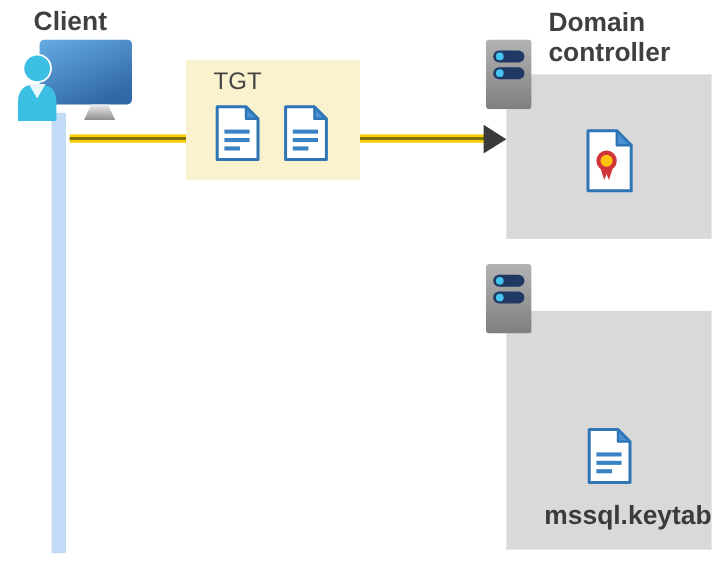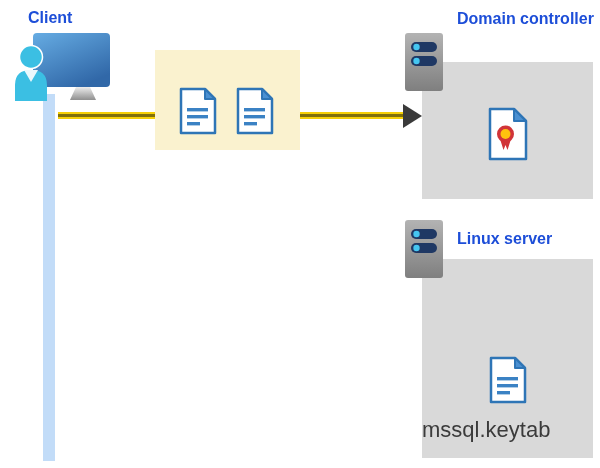--- a/index.html
+++ b/index.html
@@ -3,30 +3,30 @@
 <meta charset="utf-8">
 <style>
   * { margin: 0; padding: 0; box-sizing: border-box; }
   body { background: #fff; font-family: "Liberation Sans", sans-serif; }
   .stage {
     position: relative; width: 600px; height: 468px;
     background: #fff; overflow: hidden;
   }
   .abs { position: absolute; }
   .heading {
-    font-weight: 700; font-size: 16px; line-height: 25px; color: #1d4ed8;
+    font-weight: 700; font-size: 22px; line-height: 25px; color: #404040;
     letter-spacing: 0;
   }
   .panel { background: #D9D9D9; }
   .ticket-box { background: #FAF2CF; }
   .ticket-label {
     font-size: 20px; color: #444; text-align: center; line-height: 22px;
   }
   .keytab-label {
-    font-size: 22px; font-weight: 400; color: #3B3B3B; text-align: left;
+    font-size: 22px; font-weight: 700; color: #3B3B3B; text-align: right;
     white-space: nowrap;
   }
   .timeline {
     background: #C2DCF8; width: 12px;
   }
   .arrow-line {
     height: 7px;
     background: linear-gradient(to bottom,
       #F6CF06 0, #F6CF06 2px,
       #81700A 2px, #81700A 5px,
@@ -73,20 +73,21 @@
     <svg width="96" height="68" viewBox="0 0 96 68">
       <rect x="18" y="0" width="77" height="54" rx="4" fill="url(#gradMonitor)"></rect>
       <polygon points="61,54 75,54 81,67 55,67" fill="url(#gradStand)"></polygon>
       <path d="M0 68 L0 52 Q0 37 16 37 Q32 37 32 52 L32 68 Z" fill="#3BBFE3"></path>
       <polygon points="9,37 23,37 16,49" fill="#EAF8FC"></polygon>
       <circle cx="16" cy="24" r="11.5" fill="#3BBFE3" stroke="#FFFFFF" stroke-width="1.5"></circle>
     </svg>
   </div>
 
   <div class="abs ticket-box" style="left:155px; top:50px; width:145px; height:100px;"></div>
+  <div class="abs ticket-label" style="left:170px; top:57px; width:56px;">TGT</div>
 
   <div class="abs" style="left:178px; top:87px;">
     <svg width="40" height="48" viewBox="0 0 40 48">
       <path d="M3 2 H27 L37 12 V46 H3 Z" fill="#FFFFFF" stroke="#2E75B6" stroke-width="2.5" stroke-linejoin="round"></path>
       <path d="M27 2 L37 12 H27 Z" fill="#4A90D2" stroke="#2E75B6" stroke-width="2" stroke-linejoin="round"></path>
       <rect x="9" y="21" width="21" height="3.4" fill="#3B82C4"></rect>
       <rect x="9" y="28" width="21" height="3.4" fill="#3B82C4"></rect>
       <rect x="9" y="35" width="13" height="3.4" fill="#3B82C4"></rect>
     </svg>
   </div>
@@ -120,21 +121,20 @@
       <path d="M3 2 H27 L39 14 V52 H3 Z" fill="#FFFFFF" stroke="#2E75B6" stroke-width="2.5" stroke-linejoin="round"></path>
       <path d="M27 2 L39 14 H27 Z" fill="#4A90D2" stroke="#2E75B6" stroke-width="2" stroke-linejoin="round"></path>
       <polygon points="13,32 16.5,43 18.5,38 20.5,43 24,32" fill="#D13438"></polygon>
       <circle cx="18.5" cy="27" r="8.5" fill="#D13438"></circle>
       <circle cx="18.5" cy="27" r="5" fill="#FFC20E"></circle>
     </svg>
   </div>
 
   <div class="abs panel" style="left:422px; top:259px; width:171px; height:199px;"></div>
 
-  <div class="abs heading" style="left:457px; top:226px; white-space:nowrap;">Linux server</div>
 
   <div class="abs" style="left:405px; top:220px;">
     <svg width="38" height="58" viewBox="0 0 38 58">
       <rect x="0" y="0" width="38" height="58" rx="3" fill="url(#gradServer)"></rect>
       <rect x="6" y="9" width="26" height="10" rx="5" fill="#1F3864"></rect>
       <circle cx="11.5" cy="14" r="3.2" fill="#45C6F1"></circle>
       <rect x="6" y="23" width="26" height="10" rx="5" fill="#1F3864"></rect>
       <circle cx="11.5" cy="28" r="3.2" fill="#45C6F1"></circle>
     </svg>
   </div>

